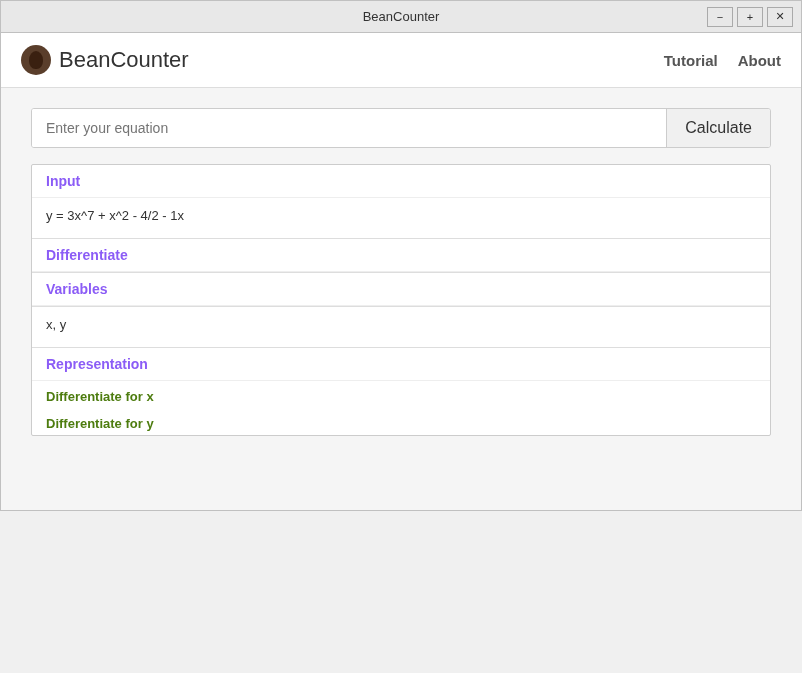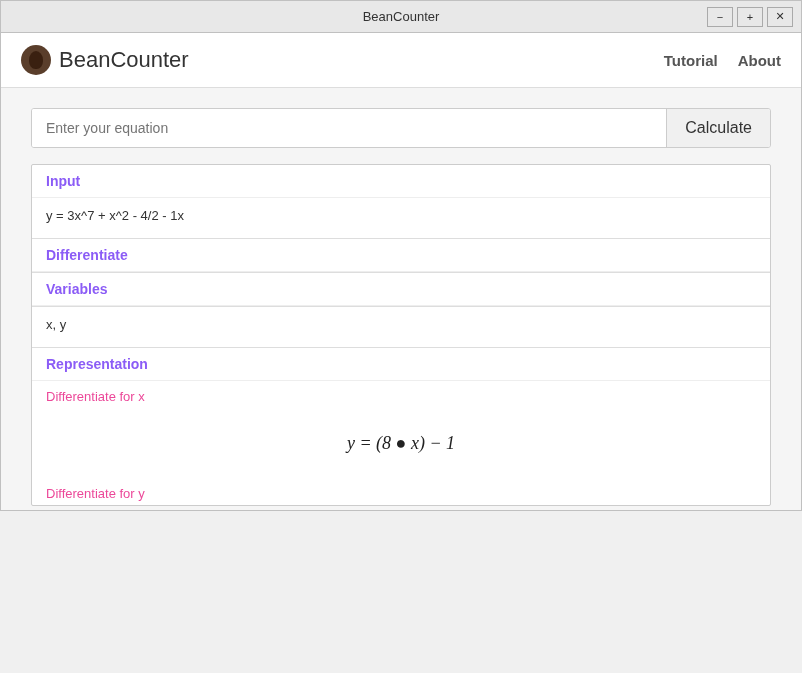--- a/index.html
+++ b/index.html
@@ -239,23 +239,23 @@
       background: #f0f0f0;
       border-left: 1px solid #ddd;
     }
 
     .main-body::-webkit-scrollbar-thumb {
       background: #bbb;
       border: 1px solid #999;
     }
 
     .differentiate-label {
-      font-weight: normal;
+      font-weight: bold;
       font-size: 13px;
-      color: #ec4899;
+      color: #4d7c0f;
       padding: 8px 14px 4px;
     }
   </style>
 </head>
 <body>
 
 <div class="window">
 
   <div class="titlebar">
     <span class="titlebar-title">BeanCounter</span>
@@ -302,25 +302,20 @@
         </div>
 
         <div class="result-section">
           <div class="section-content">x, y</div>
         </div>
 
         <div class="result-section">
           <div class="section-header">Representation</div>
 
           <div class="differentiate-label">Differentiate for x</div>
-          <div class="section-content math-content">
-            <span class="math-display">
-              <i>y</i> = (8 ● <i>x</i>) − 1
-            </span>
-          </div>
 
           <div class="differentiate-label">Differentiate for y</div>
 
         </div>
 
       </div>
     </div>
   </div>
 </div>
 

